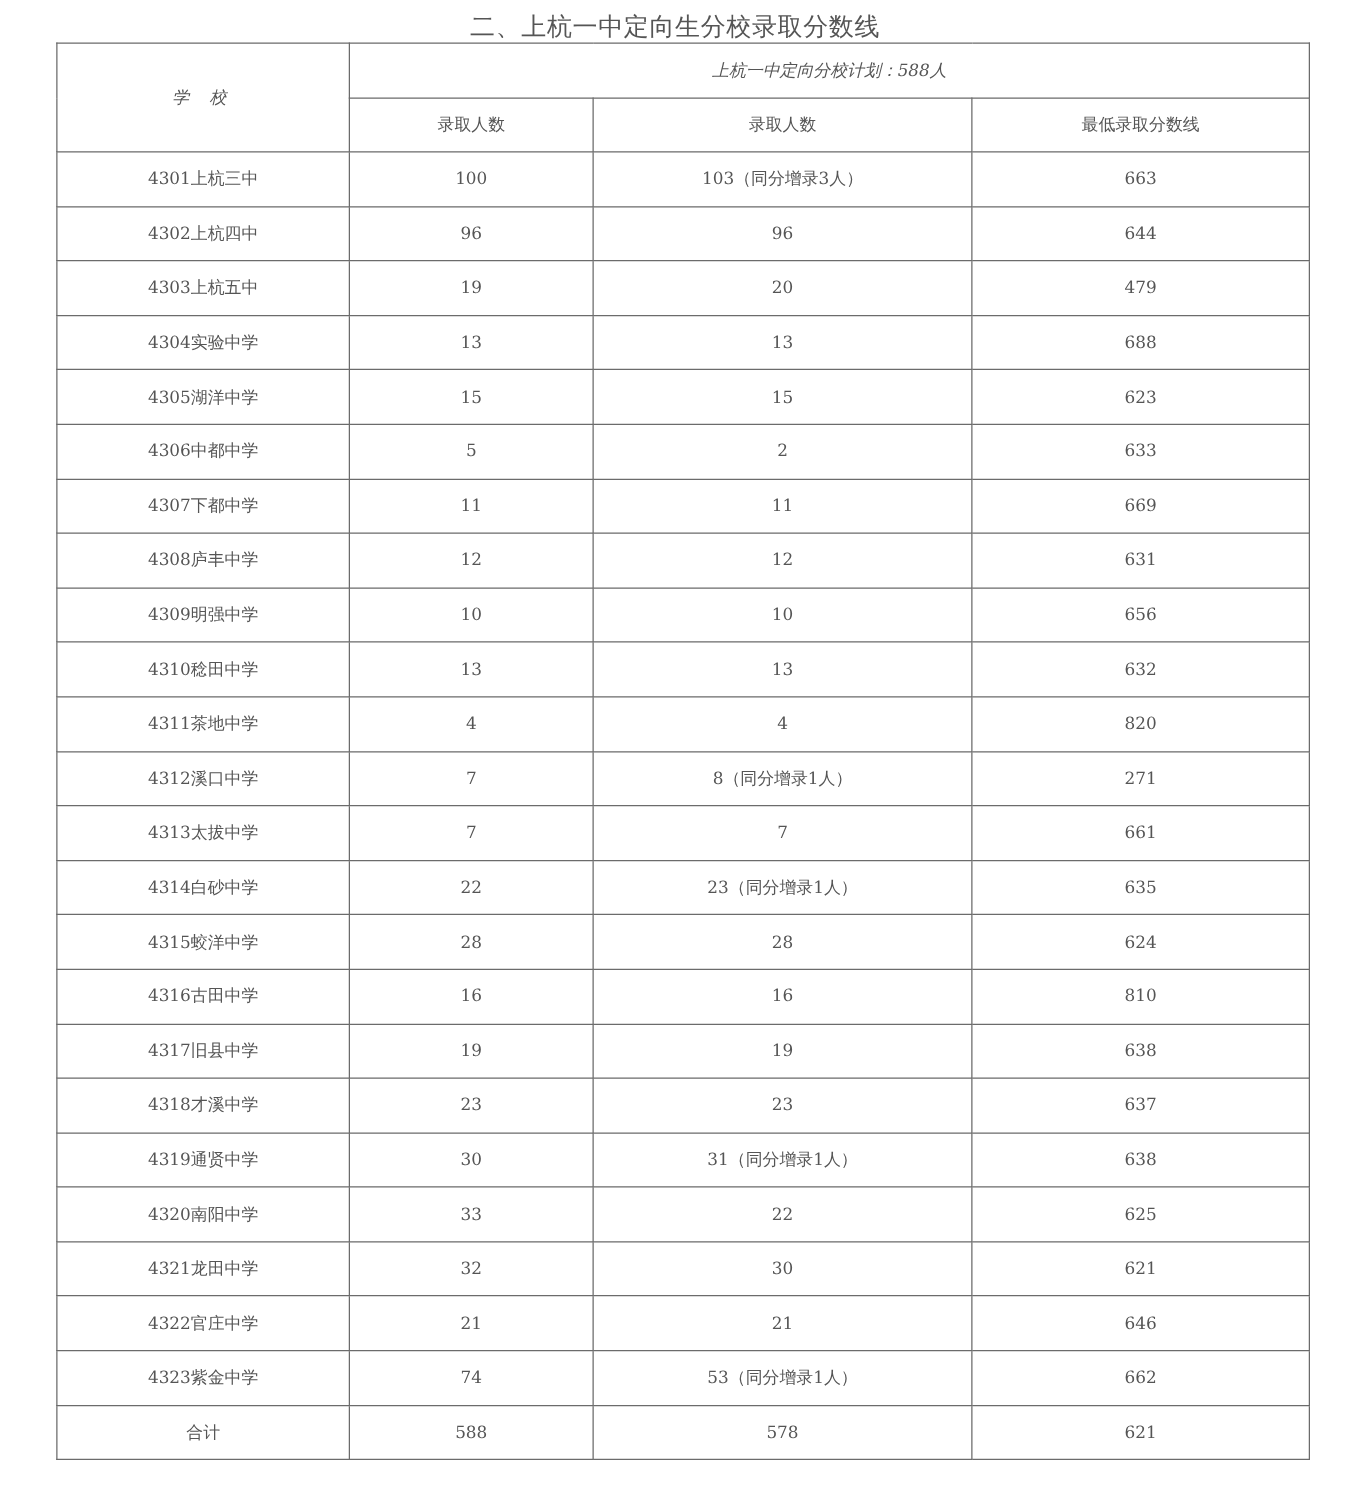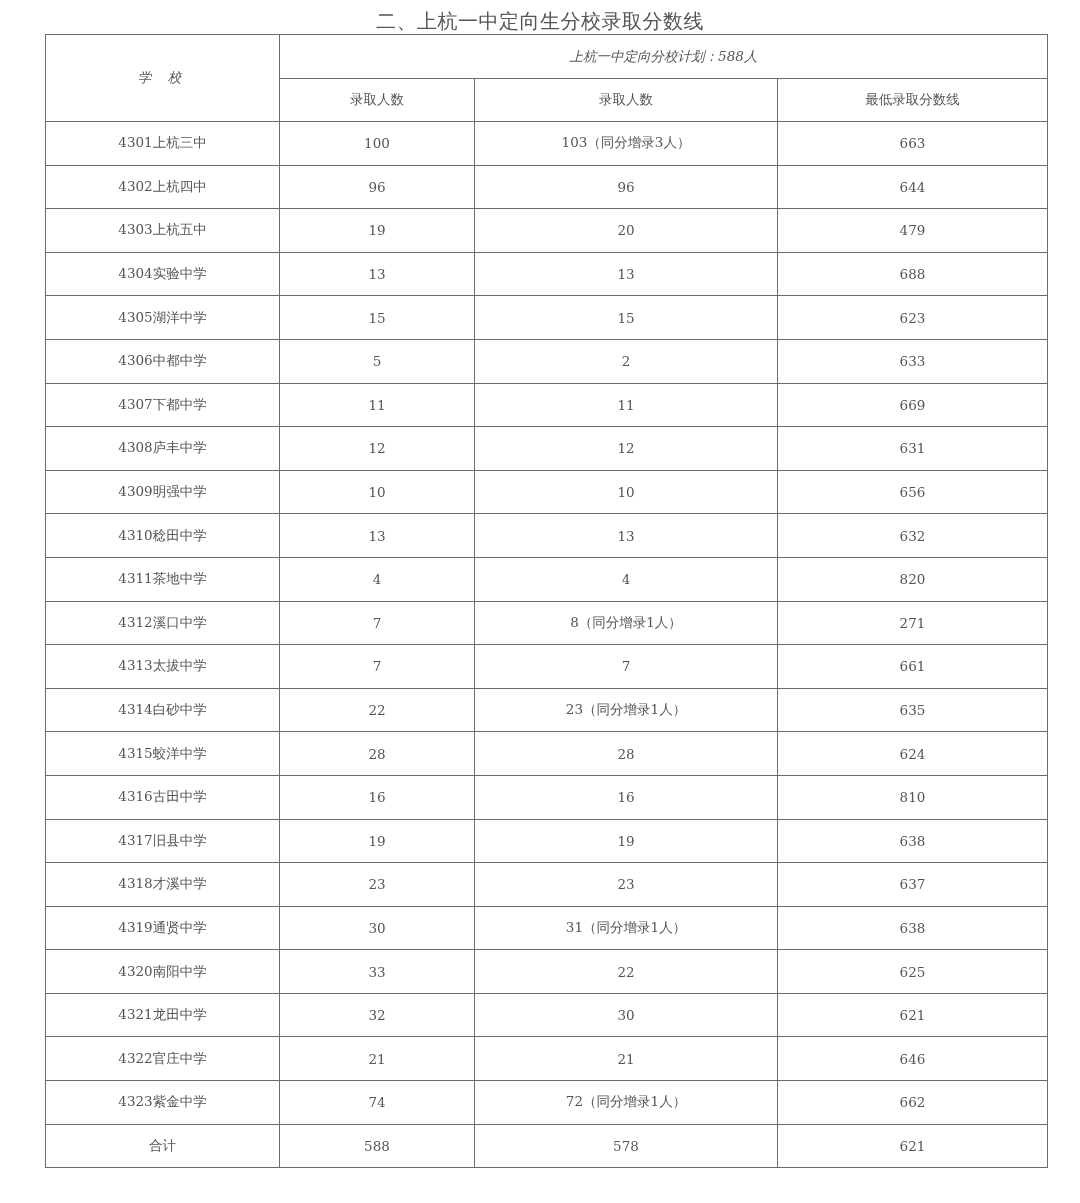--- a/index.html
+++ b/index.html
@@ -204,21 +204,21 @@
       </tr>
       <tr class="body-row">
         <td>4322官庄中学</td>
         <td>21</td>
         <td>21</td>
         <td>646</td>
       </tr>
       <tr class="body-row">
         <td>4323紫金中学</td>
         <td>74</td>
-        <td>72（同分增录1人）</td>
+        <td>53（同分增录1人）</td>
         <td>662</td>
       </tr>
       <tr class="body-row">
         <td>合计</td>
         <td>588</td>
         <td>578</td>
         <td>621</td>
       </tr>
     </tbody>
 </table>

